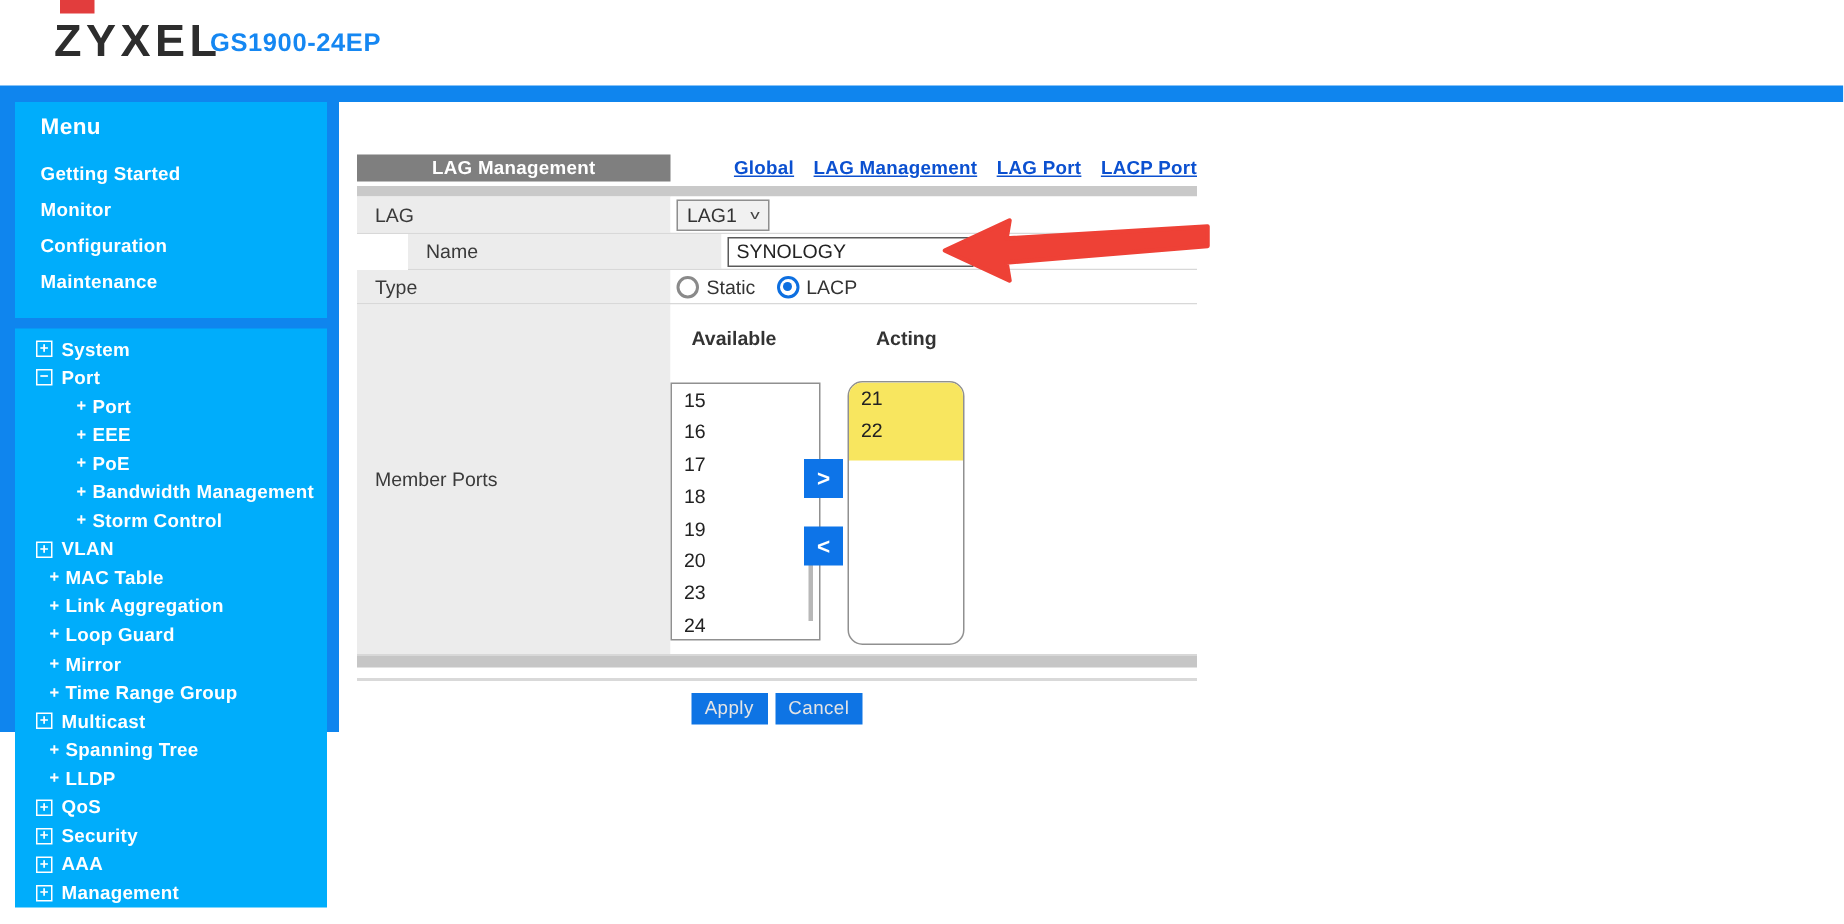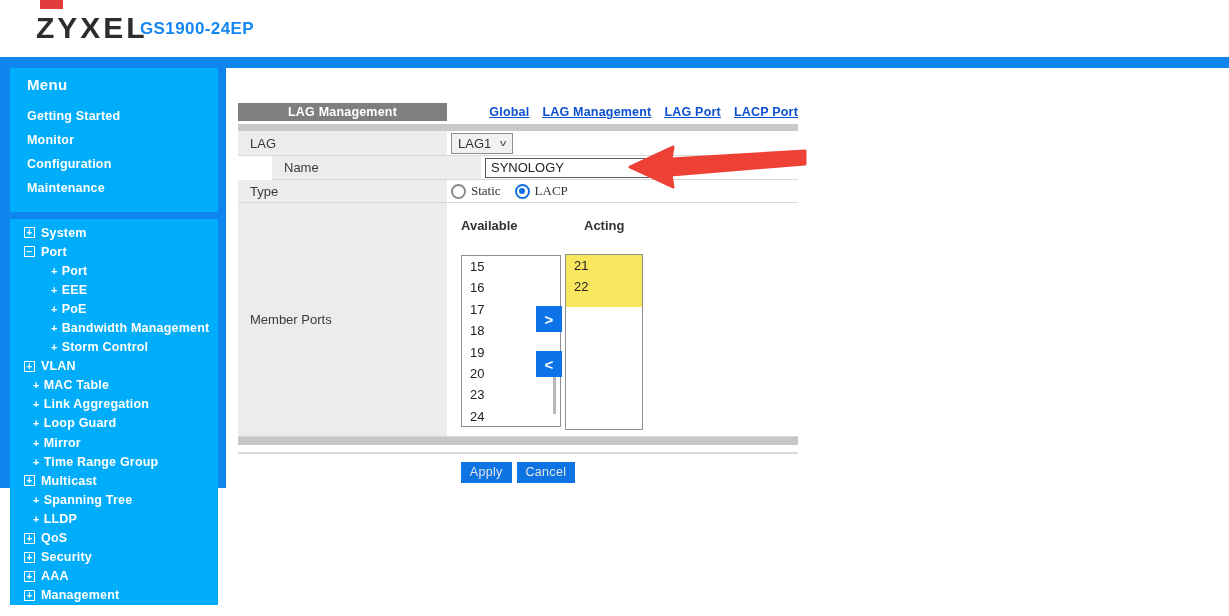--- a/index.html
+++ b/index.html
@@ -45,32 +45,32 @@
   .row-type { height:23px; }
   .row-member { height:234px; }
   .row-member .lbl { align-items:center; }
   .table-bottombar { height:8px; background:#c6c6c6; }
 
   .dropdown { width:62px; height:21px; border:1.5px solid #8f8f8f; border-radius:0; background:#f1f1f1; display:flex; align-items:center; justify-content:space-between; padding:0 7px 0 6px; font-size:13px; color:#333; cursor:pointer; }
   .dropdown .chev { font-size:9px; color:#444; transform:scaleX(1.4); }
 
   .name-input { width:164px; height:20px; border:1.5px solid #5a5a5a; font-size:13px; color:#222; padding-left:5px; font-family:"Liberation Sans", sans-serif; }
 
-  .radio-opt { display:flex; align-items:center; margin-right:14px; cursor:pointer;font-family:Liberation Serif, serif; }
+  .radio-opt { display:flex; align-items:center; margin-right:14px; cursor:pointer; }
   .radio { width:15px; height:15px; border-radius:50%; border:2px solid #8a8a8a; background:#fff; position:relative; flex:0 0 auto; }
   .radio.sel { border-color:#0d6fe0; }
   .radio.sel::after { content:""; position:absolute; left:2.5px; top:2.5px; width:6px; height:6px; border-radius:50%; background:#0d6fe0; }
   .radio-lbl { font-size:13px; color:#333; margin-left:5px; }
 
   .col-h { position:absolute; font-size:13px; font-weight:bold; color:#333; top:15px; }
   .h-available { left:14px; }
   .h-acting { left:137px; }
   .listbox { position:absolute; border:1px solid #909090; background:#fff; font-size:13px; color:#222; overflow:hidden; }
-  .listbox.available { left:14px; top:52px; width:100px; height:172px; }
-  .listbox.acting { left:118px; top:51px; width:78px; height:176px; }
+  .listbox.available { left:0; top:52px; width:100px; height:172px; }
+  .listbox.acting { left:118px; top:51px; width:78px; height:176px;border-radius:10px; }
   .opt { height:21.4px; line-height:21.4px; padding-left:8px; cursor:pointer; }
   .sel-block { background:#f8e65f; padding-bottom:9px; }
   .scroll-thumb { position:absolute; right:4px; top:112px; width:3px; height:46px; background:#b8b8b8; }
 
   .tbtn { position:absolute; left:89px; width:26px; height:26px; background:#0d74e8; color:#fff; border:none; font-size:15px; font-weight:bold; display:flex; align-items:center; justify-content:center; cursor:pointer; font-family:"Liberation Sans", sans-serif; }
   .tbtn-right { top:103px; }
   .tbtn-left { top:148px; }
 
   .divider { position:absolute; left:12px; top:384px; width:560px; height:2px; background:#d9d9d9; }
   .btnrow { position:absolute; left:12px; top:394px; width:560px; display:flex; justify-content:center; gap:5px; }

